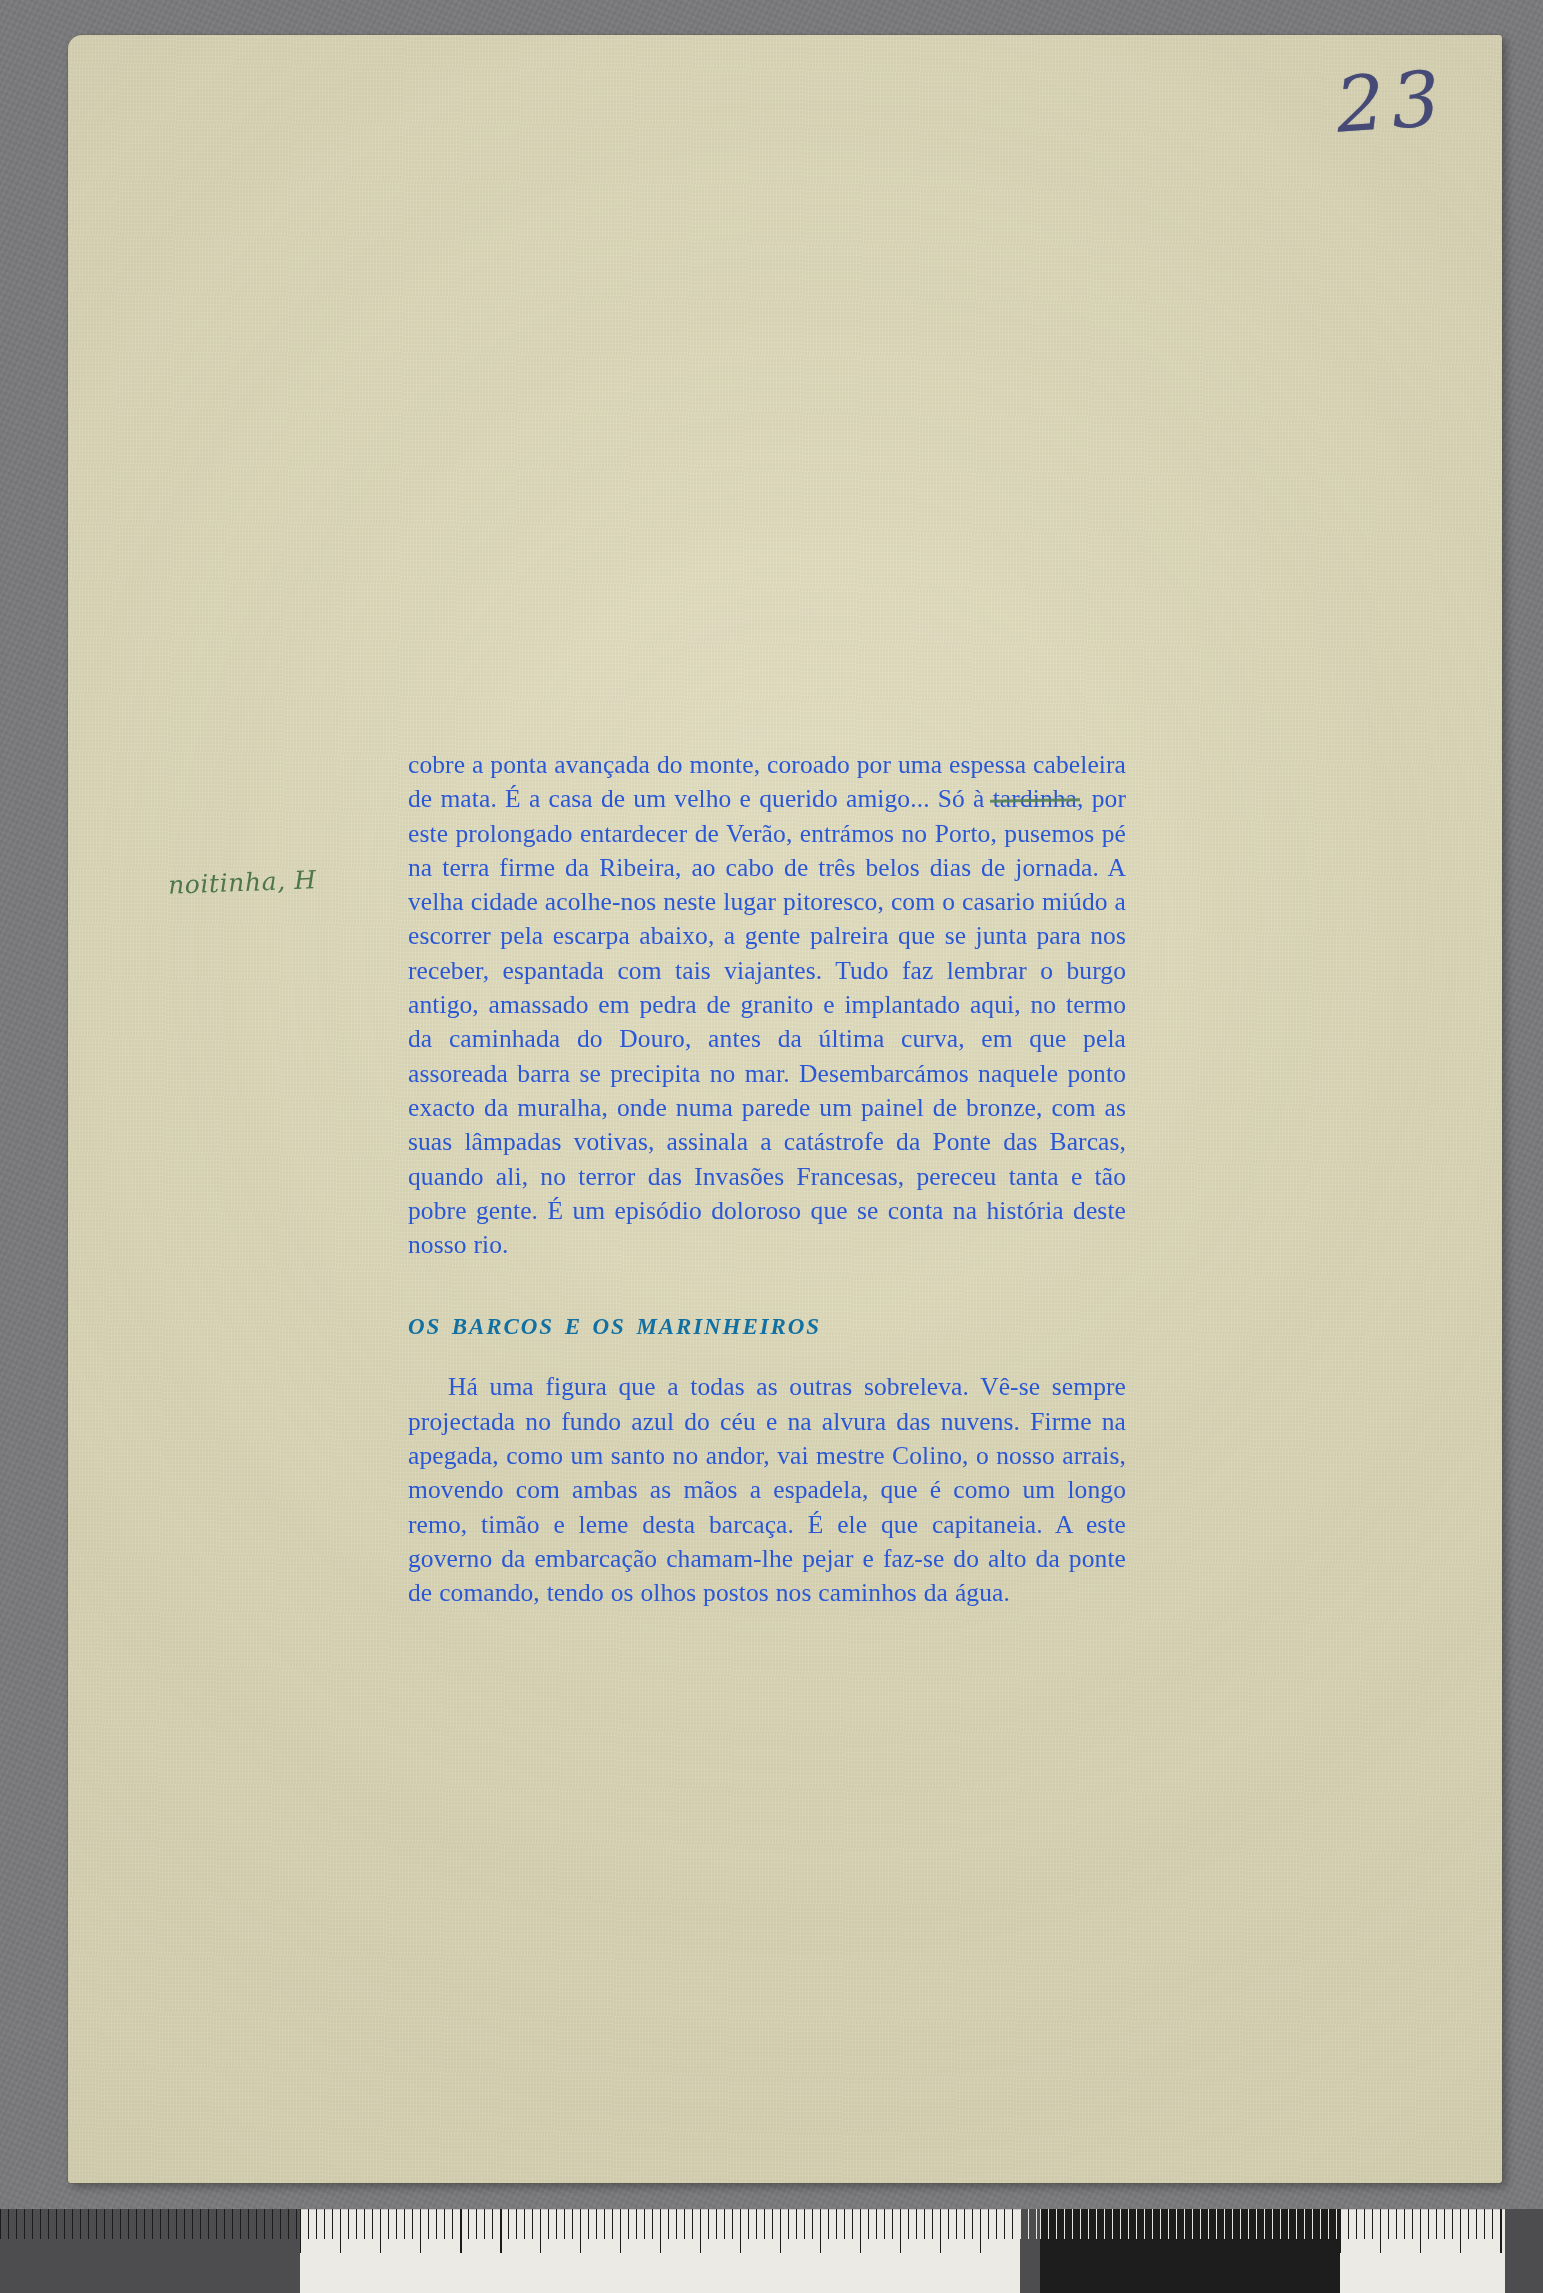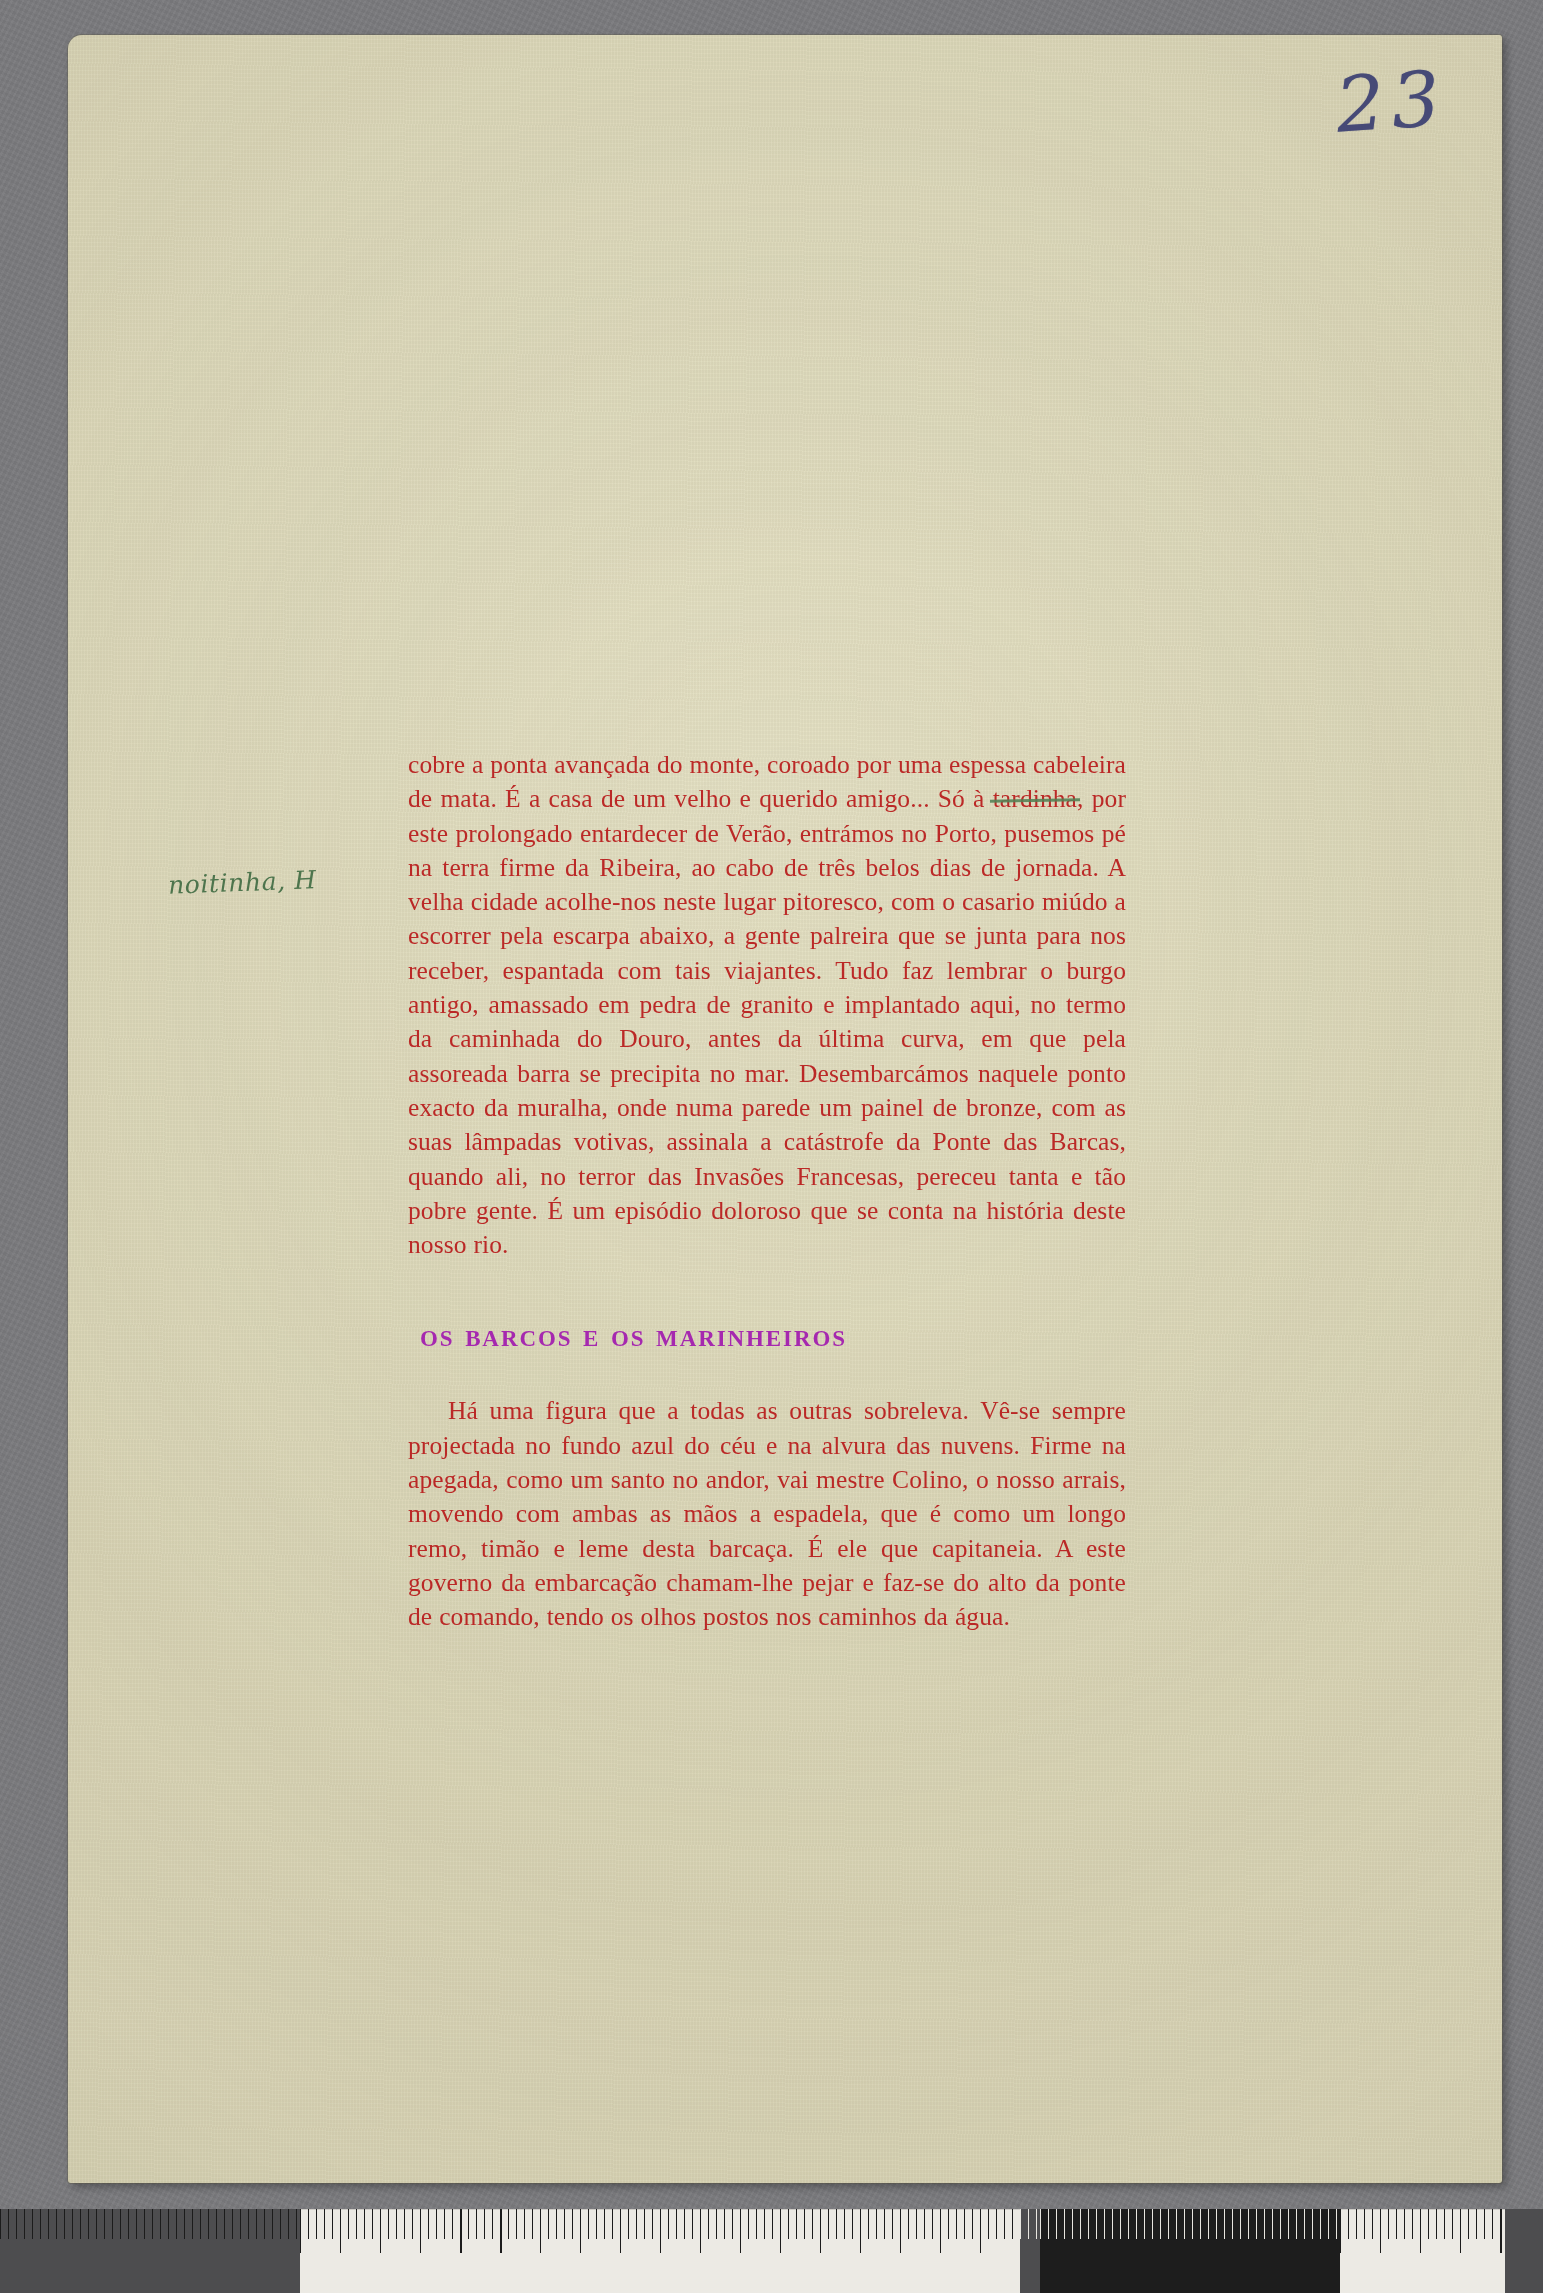--- a/index.html
+++ b/index.html
@@ -88,36 +88,37 @@
 
   
   #text-column {
     position: absolute;
     left: 340px;
     top: 713px;
     width: 718px;
   }
   .body-paragraph {
     margin: 0;
-    color: #b91c1c;
+    color: #1d4ed8;
     font-size: 25.5px;
     line-height: 34.3px;
     text-align: justify;
     text-align-last: left;
     letter-spacing: .1px;
     word-spacing: .4px;
     opacity: .93;
   }
   .body-paragraph.indented { text-indent: 40px; }
 
   #section-heading {
-    margin: 12px;
+    margin: 0;
     padding-top: 52px;
-    color: #a21caf;
+    color: #0369a1;
     font-size: 23px;
+    font-style: italic;
     letter-spacing: 1.9px;
     word-spacing: 3px;
     opacity: .93;
   }
   #paragraph-two-wrap { padding-top: 30px; }
 
   
   .struck {
     position: relative;
     white-space: nowrap;

